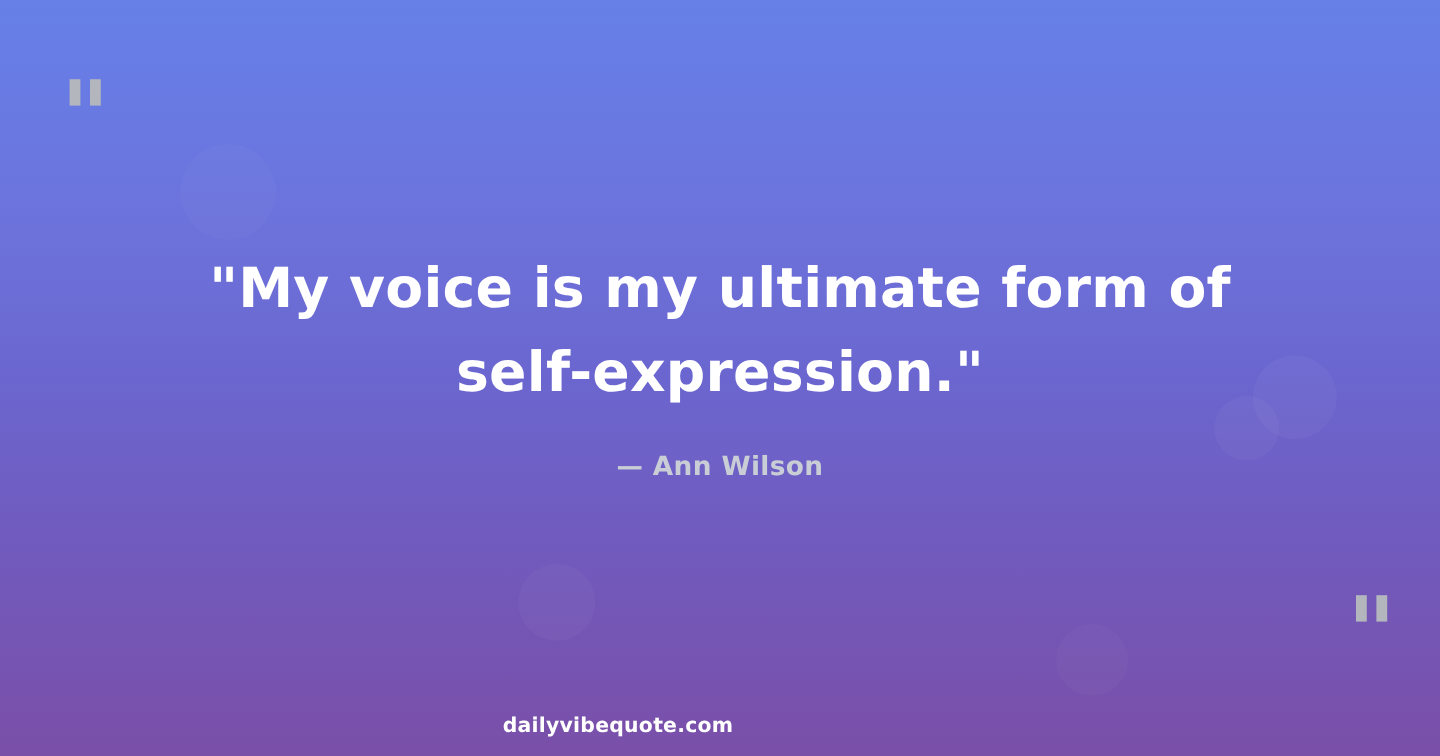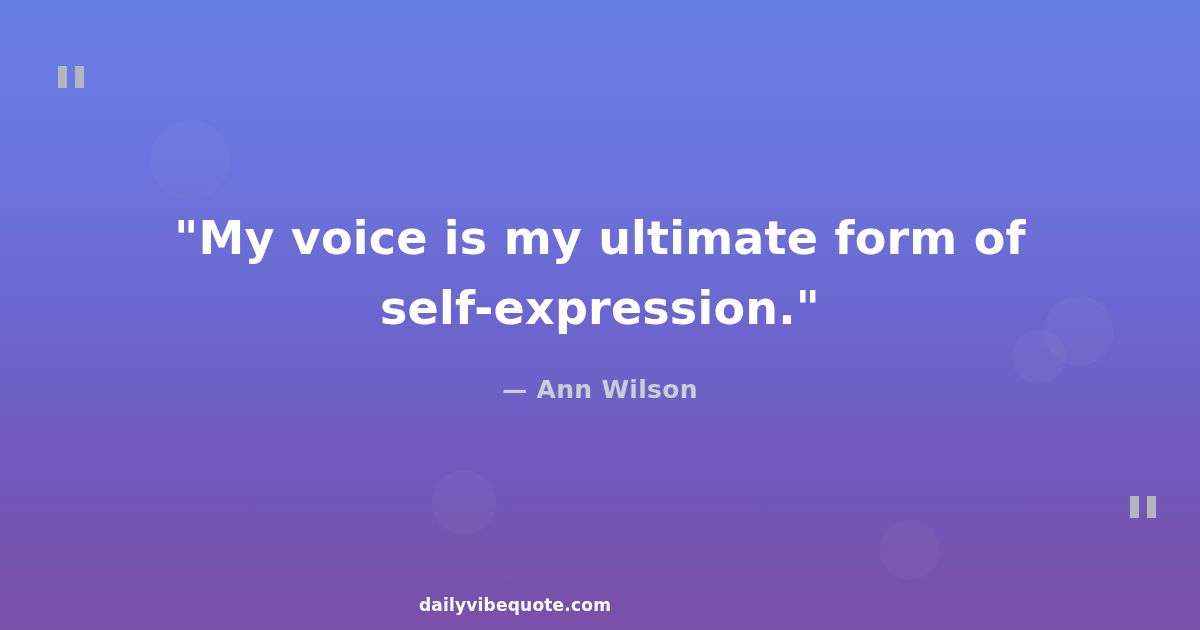--- a/index.html
+++ b/index.html
@@ -83,21 +83,21 @@
     line-height: 70px;
     letter-spacing: 0.2px;
     transform: translateY(-28px);
   }
 
   .attribution {
     margin: 0;
     padding: 0;
     text-align: center;
     color: #c8cdd6;
-    font-size: 25px;
+    font-size: 22px;
     font-weight: bold;
     letter-spacing: 0.3px;
     transform: translateY(4px);
   }
 
   .footer {
     position: absolute;
     left: 0;
     bottom: 15px;
     width: 1030px;

